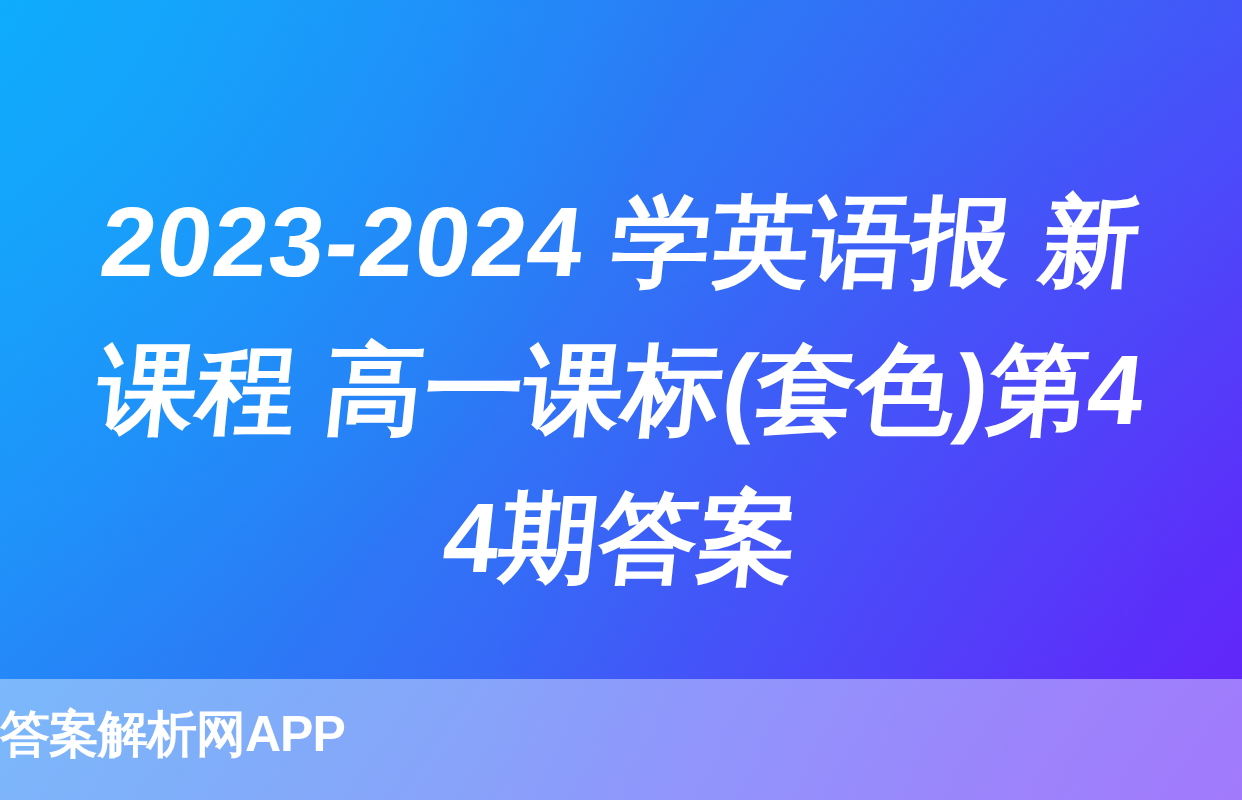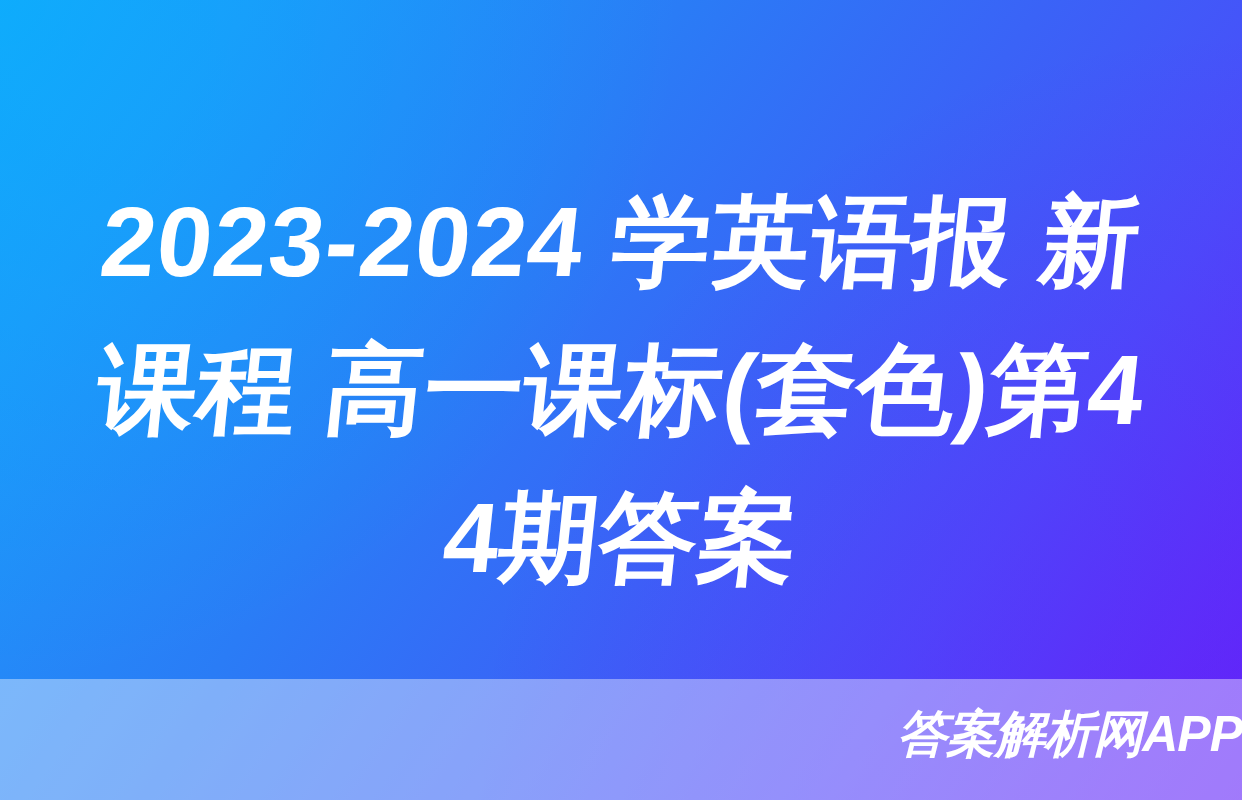--- a/index.html
+++ b/index.html
@@ -66,26 +66,25 @@
     right: 0;
     top: 679px;
     height: 121px;
     background: rgba(255,255,255,0.40);
   }
   #footer-text {
     position: absolute;
     left: 0;
     right: 0;
     top: 24px;
-    text-align: right;
+    text-align: left;
     color: #ffffff;
     font-size: 50px;
     line-height: 62px;
     font-weight: 700;
-    font-style: italic;
     letter-spacing: -1px;
     white-space: nowrap;
   }
 </style>
 </head>
 <body>
 
 <div id="banner">
 
   <div id="bg"></div>

